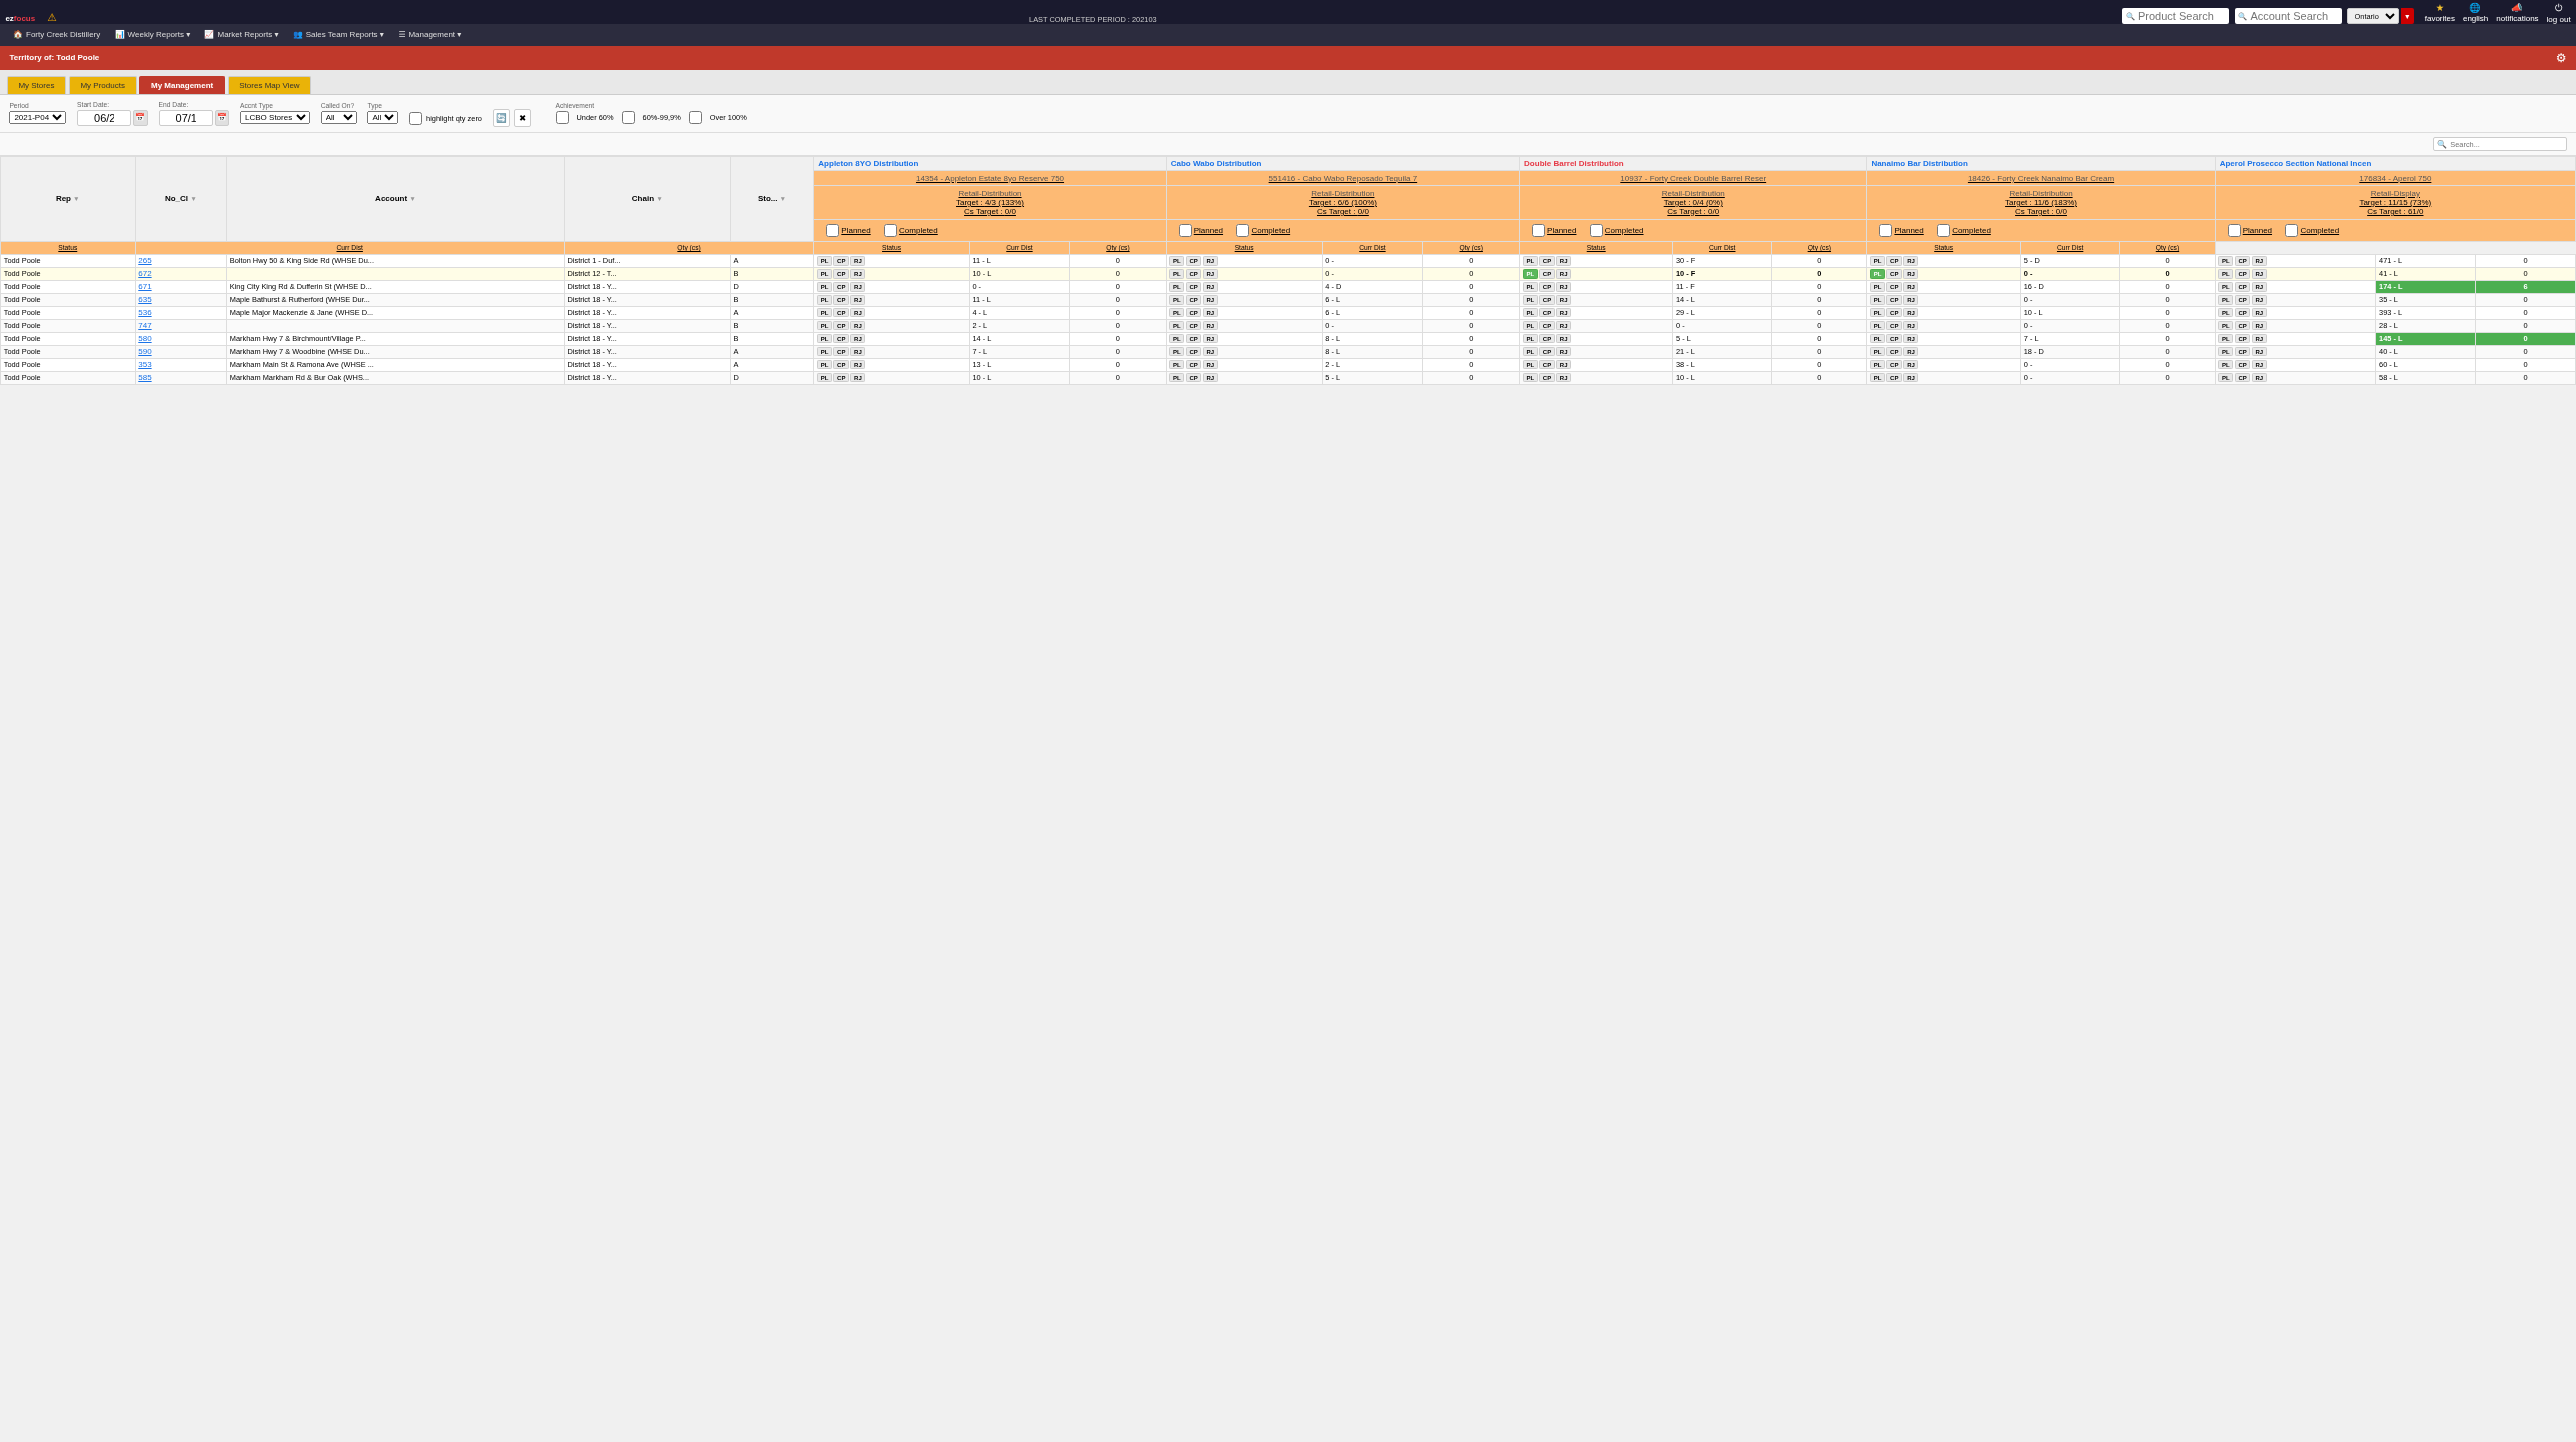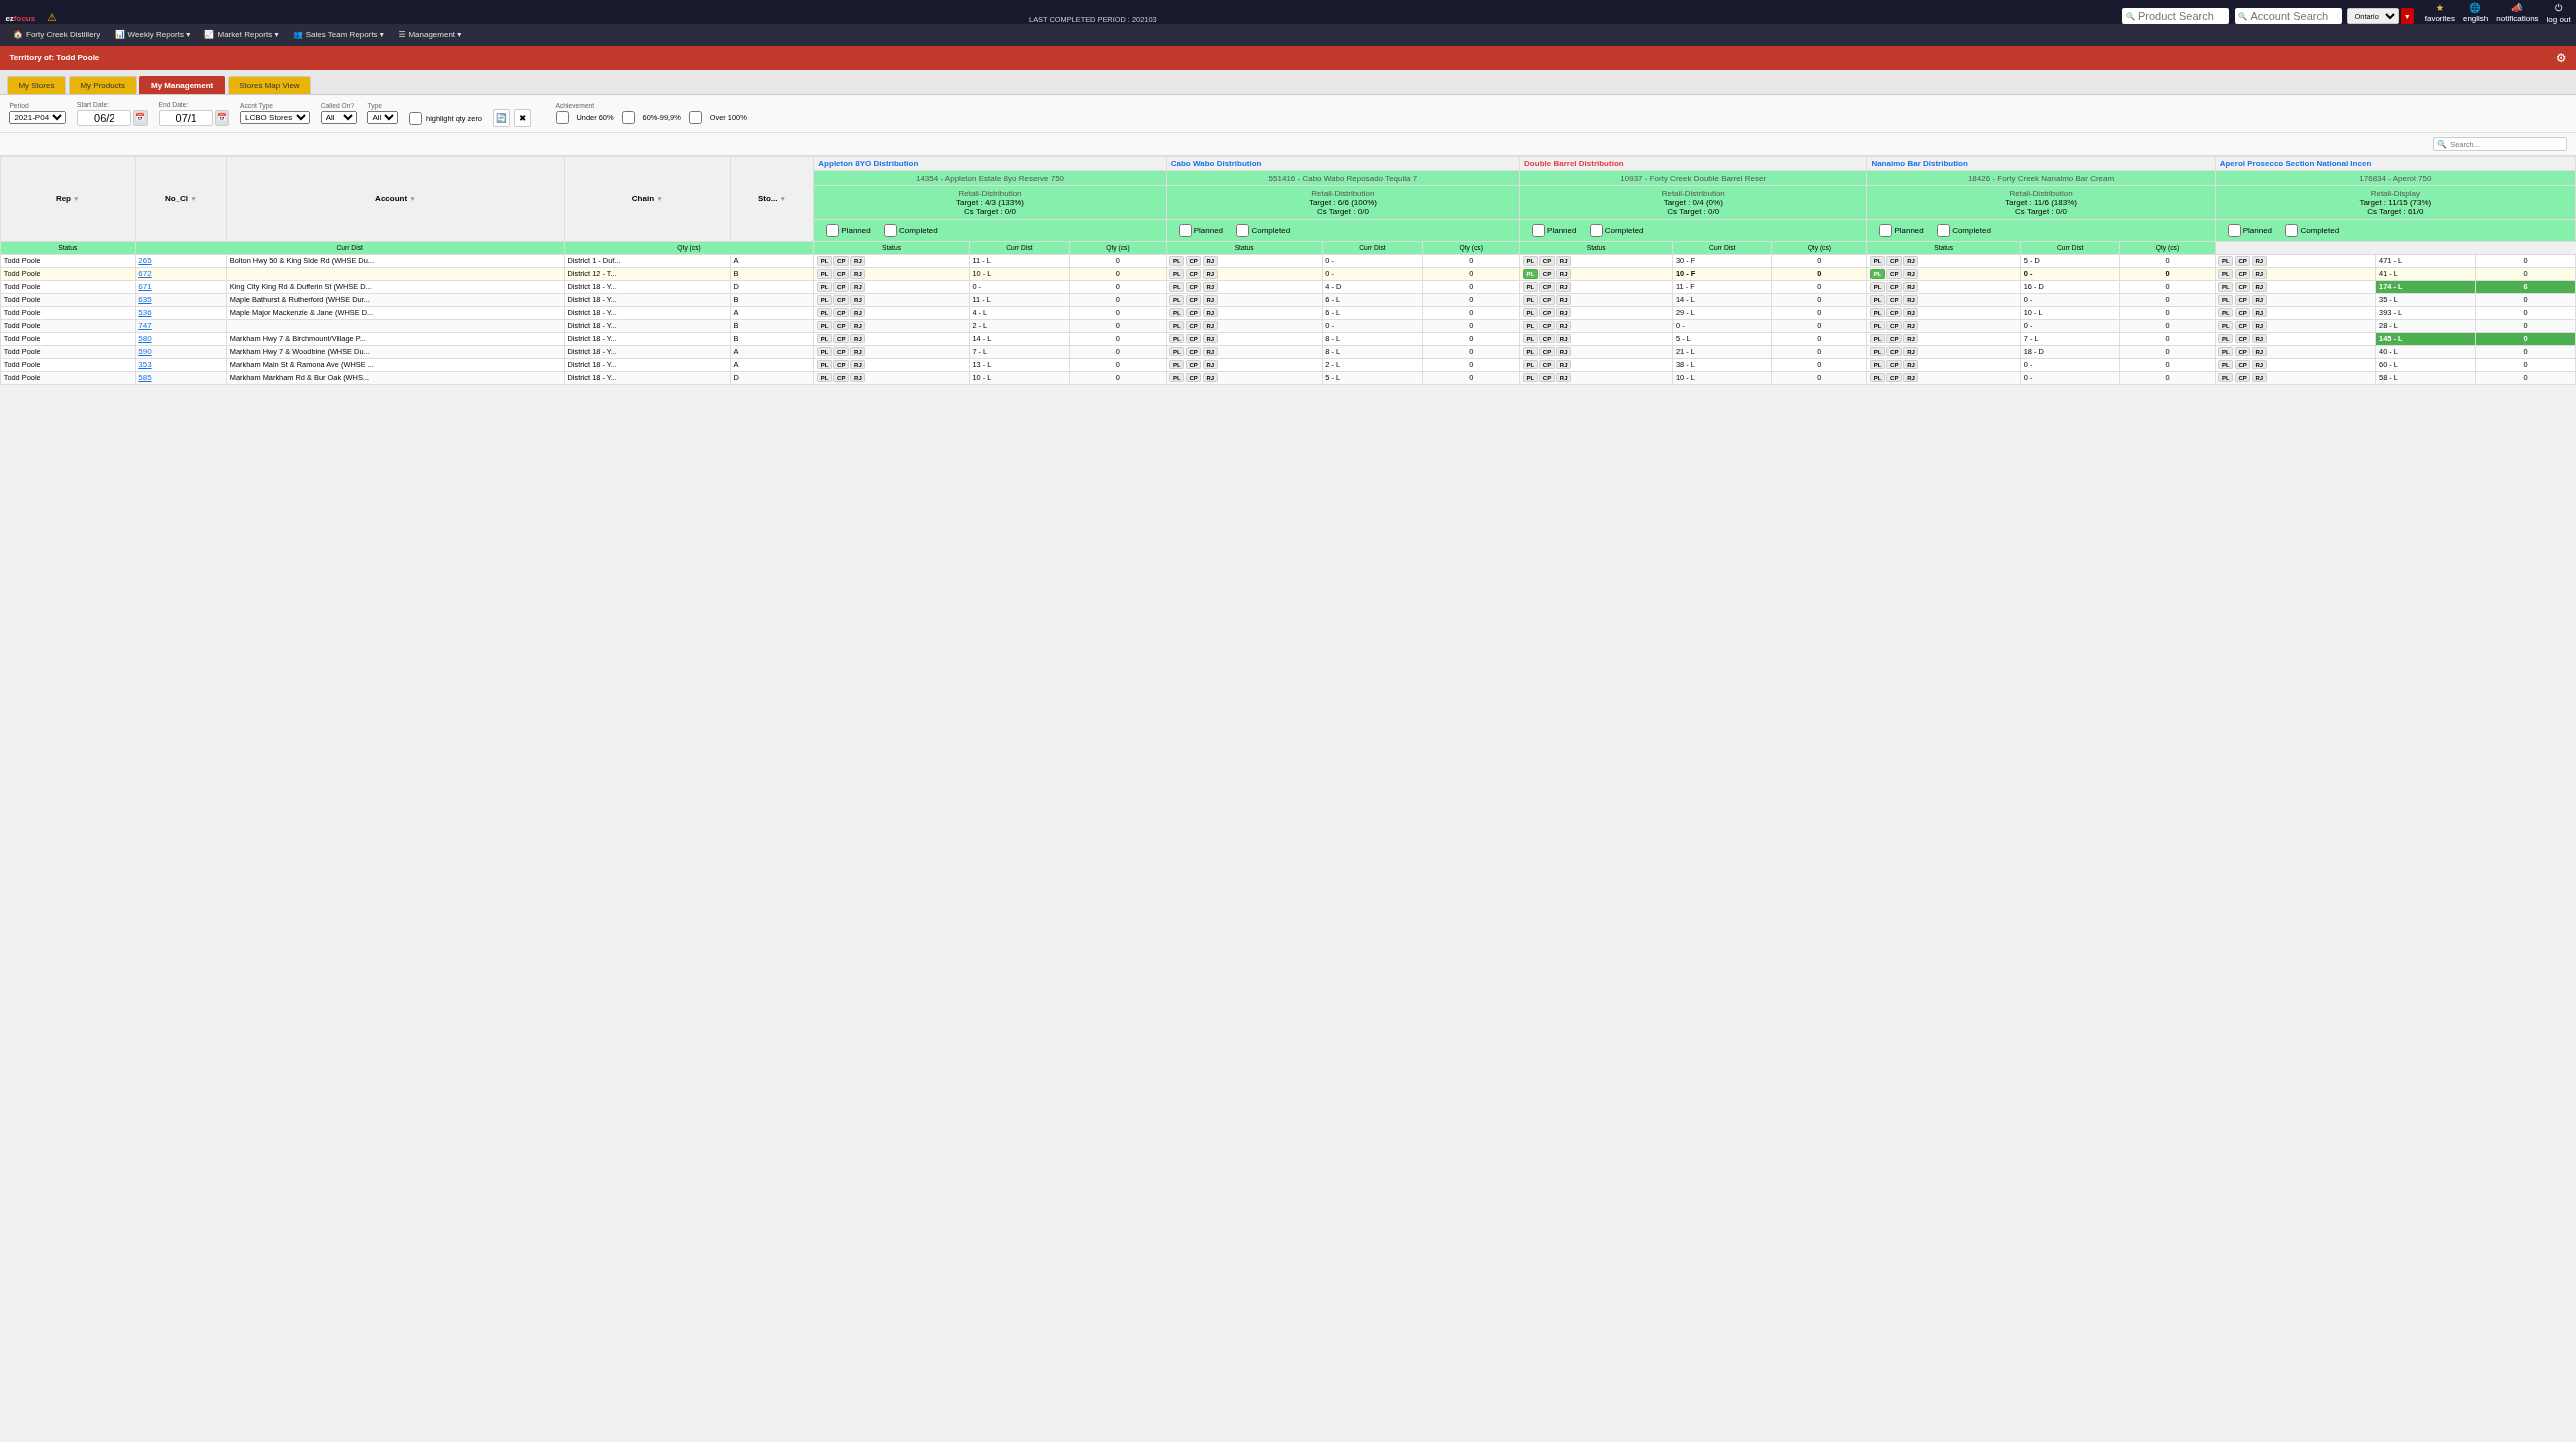--- a/index.html
+++ b/index.html
@@ -298,21 +298,21 @@
       font-size: 7.4px;
       font-weight: bold;
       text-align: left;
     }
     .dist-header.appleton { color: #1a73e8; }
     .dist-header.cabo { color: #1a73e8; }
     .dist-header.double { color: #e63946; }
     .dist-header.nanaimo { color: #1a73e8; }
     .dist-header.aperol { color: #1a73e8; }
 
-    .sub-header { background: #86efac; font-size: 6.7px; font-weight: normal; }
+    .sub-header { background: #fdba74; font-size: 6.7px; font-weight: normal; text-decoration: underline; }
     .sub-header-label { color: #555; }
 
     
     .status-cell {
       display: flex;
       align-items: center;
       gap: 1.3px;
     }
     .st-btn {
       padding: 0.7px 2.7px;

